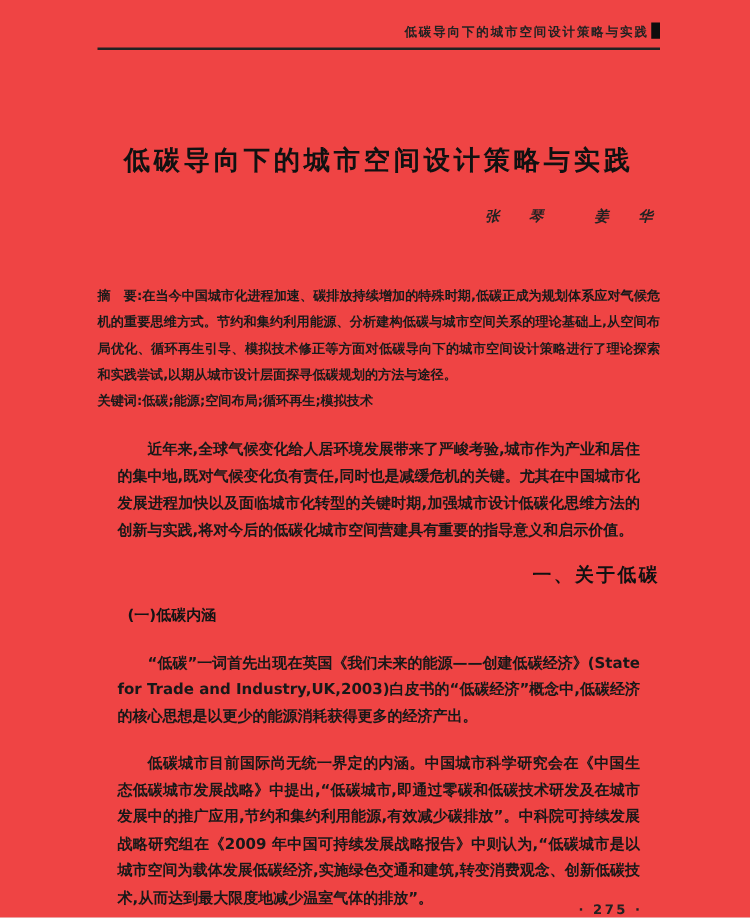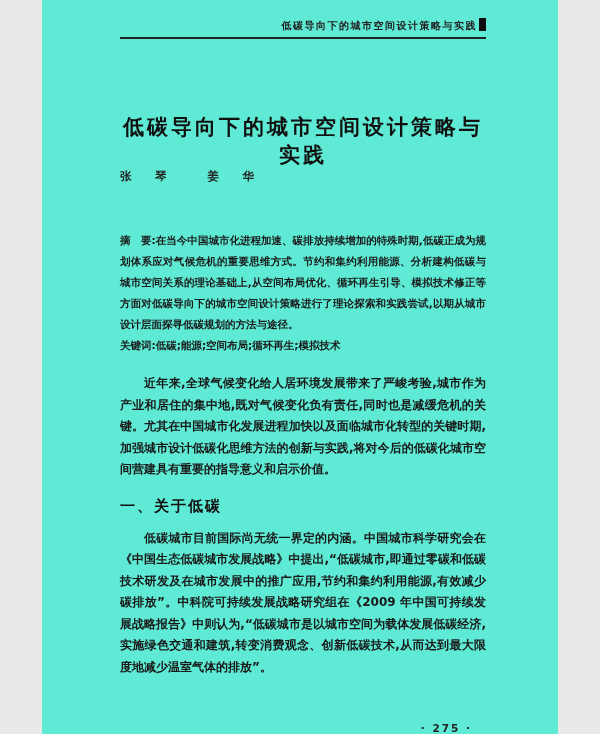--- a/index.html
+++ b/index.html
@@ -3,24 +3,24 @@
 <meta charset="utf-8">
 <style>
   html, body {
     margin: 0;
     padding: 0;
     background: #e9e9e7;
     font-family: "DejaVu Sans", "Liberation Sans", sans-serif;
   }
   .page {
     position: relative;
-    width: 516px;
+    width: 600px;
     height: 734px;
     margin: 0 auto;
-    background: #5eead4;
+    background: #ef4444;
     box-sizing: border-box;
     padding: 18px 72px 0 78px;
     color: #1b1b1b;
     overflow: hidden;
   }
   
   .running-header {
     text-align: right;
     font-size: 10px;
     font-weight: 700;
@@ -45,50 +45,52 @@
   
   .title {
     margin: 74px 0 0 0;
     text-align: center;
     font-size: 21px;
     font-weight: 800;
     letter-spacing: 3px;
     color: #111;
   }
   .authors {
-    text-align: left;
+    margin-top: 24px;
+    text-align: right;
     font-size: 11.5px;
     font-weight: 600;
     letter-spacing: 6px;
     color: #222;
+    font-style: italic;
   }
   
   .abstract-block {
     margin-top: 46px;
     font-size: 10.5px;
     font-weight: 700;
     line-height: 21px;
     text-align: justify;
     color: #1a1a1a;
   }
   .abstract-block p { margin: 0; }
   
   .para {
-    margin: 0;
+    margin: 16px;
     font-size: 12px;
     line-height: 21.5px;
     font-weight: 600;
     text-align: justify;
     text-indent: 2em;
     color: #181818;
   }
   .intro { margin-top: 17px; }
   .section-heading {
     margin: 16px 0 12px 0;
-    text-align: left;
+    text-align: right;
     font-size: 15px;
     font-weight: 800;
     letter-spacing: 2px;
     color: #111;
   }
   .sub-heading {
     margin: 0;
     font-size: 12px;
     line-height: 21.5px;
     font-weight: 800;
@@ -121,18 +123,20 @@
 
   <div class="abstract-block">
     <p><span>摘　要:</span><span>在当今中国城市化进程加速、碳排放持续增加的特殊时期,低碳正成为规划体系应对气候危机的重要思维方式。节约和集约利用能源、分析建构低碳与城市空间关系的理论基础上,从空间布局优化、循环再生引导、模拟技术修正等方面对低碳导向下的城市空间设计策略进行了理论探索和实践尝试,以期从城市设计层面探寻低碳规划的方法与途径。</span></p>
     <p><span>关键词:</span><span>低碳;能源;空间布局;循环再生;模拟技术</span></p>
   </div>
 
   <p class="para intro">近年来,全球气候变化给人居环境发展带来了严峻考验,城市作为产业和居住的集中地,既对气候变化负有责任,同时也是减缓危机的关键。尤其在中国城市化发展进程加快以及面临城市化转型的关键时期,加强城市设计低碳化思维方法的创新与实践,将对今后的低碳化城市空间营建具有重要的指导意义和启示价值。</p>
 
   <h2 class="section-heading">一、关于低碳</h2>
 
+  <p class="sub-heading">(一)低碳内涵</p>
+  <p class="para">“低碳”一词首先出现在英国《我们未来的能源——创建低碳经济》(State for Trade and Industry,UK,2003)白皮书的“低碳经济”概念中,低碳经济的核心思想是以更少的能源消耗获得更多的经济产出。</p>
 
   <p class="para">低碳城市目前国际尚无统一界定的内涵。中国城市科学研究会在《中国生态低碳城市发展战略》中提出,“低碳城市,即通过零碳和低碳技术研发及在城市发展中的推广应用,节约和集约利用能源,有效减少碳排放”。中科院可持续发展战略研究组在《2009 年中国可持续发展战略报告》中则认为,“低碳城市是以城市空间为载体发展低碳经济,实施绿色交通和建筑,转变消费观念、创新低碳技术,从而达到最大限度地减少温室气体的排放”。</p>
 
   <div class="page-number">· 275 ·</div>
 
 </div>
 
 </body></html>

